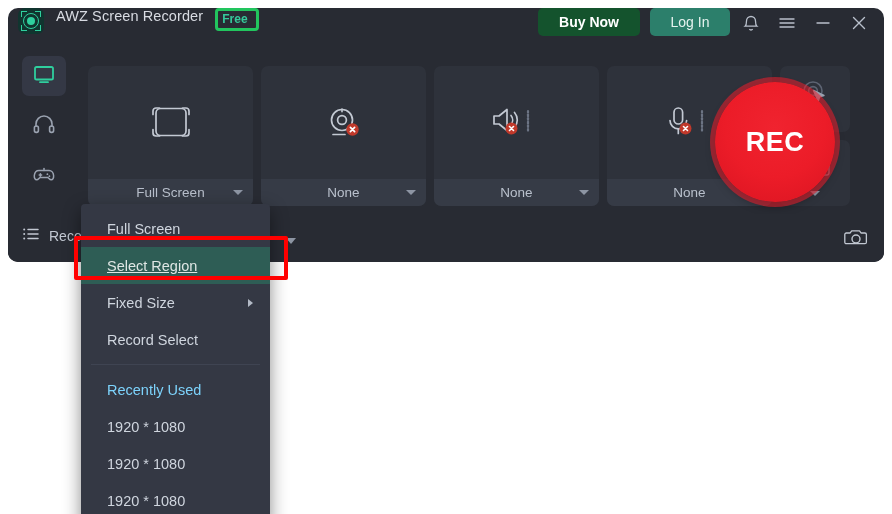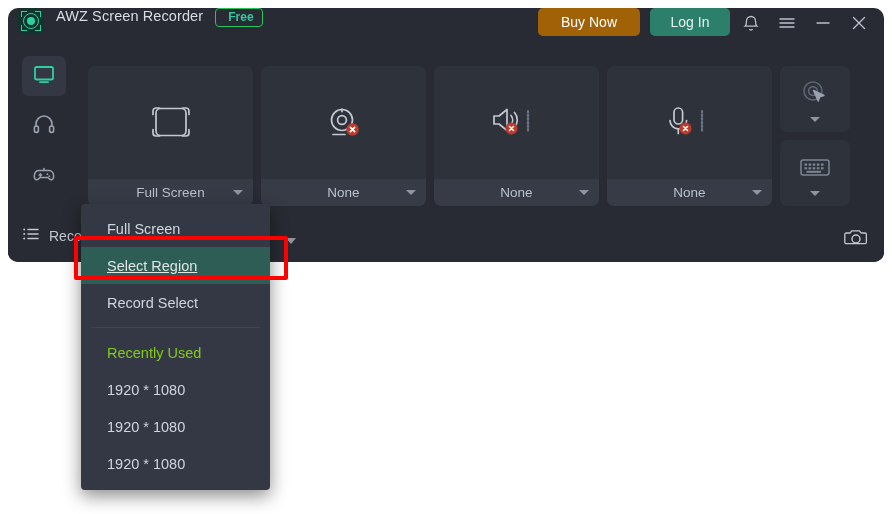--- a/index.html
+++ b/index.html
@@ -76,36 +76,36 @@
 
   .app-title {
     margin-left: 12px;
     color: #d8dbe2;
     font-size: 14.5px;
     letter-spacing: .1px;
     white-space: nowrap;
   }
   .free-badge {
     margin-left: 12px;
-    border: 1px solid #22c55e;
+    border: 3px solid #22c55e;
     color: #35c99a;
     border-radius: 4px;
     font-size: 12px;
     font-weight: bold;
-    padding: 2px 8px 3px 12px;
+    padding: 2px 8px 3px 4px;
     line-height: 1;
     white-space: nowrap;
   }
   .tb-spacer { flex: 1 1 auto; }
 
   .btn-buy {
-    background: #a16207;
+    background: #14532d;
     color: #ffffff;
     font-size: 14px;
-    font-weight: normal;
+    font-weight: bold;
     border: none;
     border-radius: 5px;
     width: 102px;
     height: 28px;
     cursor: pointer;
     padding: 0;
   }
   .btn-login {
     background: #2c7f6b;
     color: #e6f3ef;
@@ -311,21 +311,21 @@
     position: relative;
     cursor: pointer;
     white-space: nowrap;
   }
   .menu-item.selected {
     background: #2e5d55;
     color: #dfe6e4;
     text-decoration: underline;
   }
   .menu-item.section {
-    color: #84cc16;
+    color: #7dd3fc;
     cursor: default;
   }
   .menu-item .submenu-arrow {
     position: absolute;
     right: 17px;
     width: 0; height: 0;
     border-top: 4.5px solid transparent;
     border-bottom: 4.5px solid transparent;
     border-left: 5.5px solid #b3bac6;
   }
@@ -552,20 +552,21 @@
                 <rect x="22.9" y="12.2" width="2.6" height="2.2"></rect>
                 <rect x="8.5" y="15.8" width="14.5" height="2"></rect>
               </g>
             </svg>
           </div>
           <span class="caret"></span>
         </div>
       </div>
     </div>
 
+    <button class="rec-btn">REC</button>
 
     <div class="bottombar">
       <div class="bb-left">
         <span>
           <svg width="18" height="16" viewBox="0 0 18 16" stroke="#c2c8d2" stroke-width="1.5" stroke-linecap="round">
             <line x1="6" y1="3.5" x2="16" y2="3.5"></line>
             <line x1="6" y1="8" x2="16" y2="8"></line>
             <line x1="6" y1="12.5" x2="16" y2="12.5"></line>
             <circle cx="2.2" cy="3.5" r="1" fill="#c2c8d2" stroke="none"></circle>
             <circle cx="2.2" cy="8" r="1" fill="#c2c8d2" stroke="none"></circle>
@@ -587,20 +588,24 @@
   </div>
 
   <div class="menu">
     <div class="menu-item">
       <span>Full Screen</span>
     </div>
     <div class="menu-item selected">
       <span>Select Region</span>
     </div>
     <div class="menu-item">
+      <span>Fixed Size</span>
+      <span class="submenu-arrow"></span>
+    </div>
+    <div class="menu-item">
       <span>Record Select</span>
     </div>
 
     <div class="menu-sep"></div>
 
     <div class="menu-item section">
       <span>Recently Used</span>
     </div>
     <div class="menu-item">
       <span>1920 * 1080</span>

